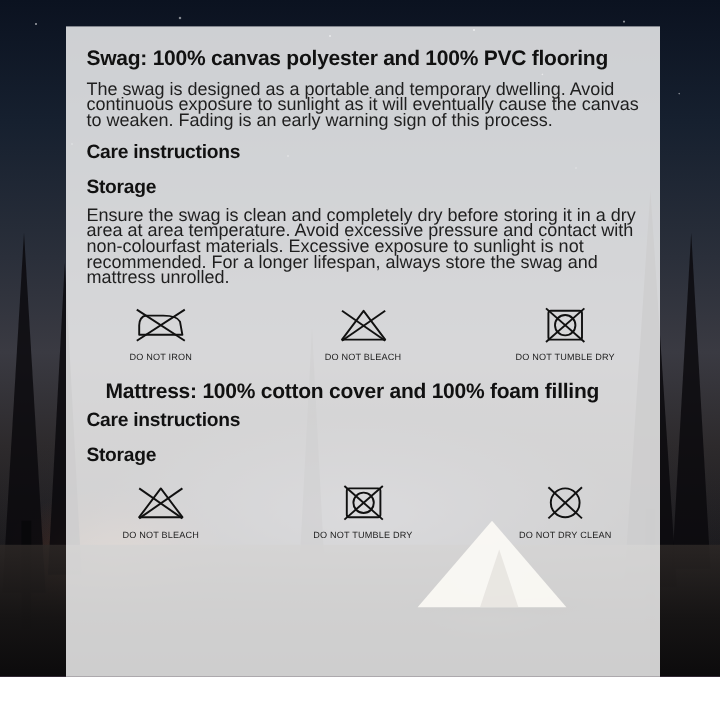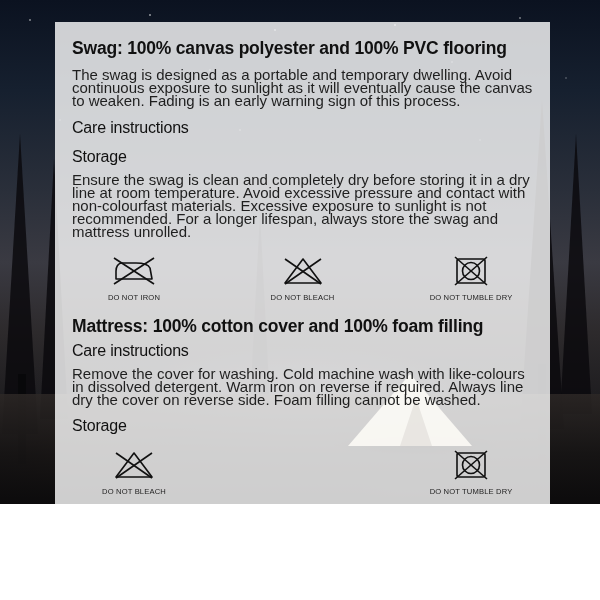--- a/index.html
+++ b/index.html
@@ -6,21 +6,21 @@
   html, body {
     margin: 0; padding: 0;
     width: 600px; height: 600px;
     overflow: hidden;
     font-family: "Liberation Sans", sans-serif;
   }
 
   #page {
     position: relative;
     width: 600px;
-    height: 504px;
+    height: 564px;
     background: #f0abfc;
     overflow: hidden;
     padding-left: 12px;
   }
 
   
   .bg {
     position: absolute;
     inset: 0;
     background:
@@ -105,21 +105,21 @@
 
   h1.doc-title {
     font-size: 17.5px;
     font-weight: bold;
     margin: 2px 0 9px 0;
     letter-spacing: -0.2px;
     color: #111;
   }
   h2.section-title {
     font-size: 16px;
-    font-weight: normal;
+    font-weight: bold;
     margin: 11px 0 7px 0;
     letter-spacing: -0.2px;
     color: #111;
   }
   p.body-text {
     font-size: 15px;
     line-height: 13.2px;
     margin: 0 0 2px 0;
     color: #1f1f1f;
   }
@@ -173,21 +173,21 @@
 
     <h1 class="doc-title">Swag: 100% canvas polyester and 100% PVC flooring</h1>
 
     <p class="body-text">The swag is designed as a portable and temporary dwelling. Avoid continuous exposure to sunlight as it will eventually cause the canvas to weaken. Fading is an early warning sign of this process.</p>
 
     <h2 class="section-title">Care instructions</h2>
 
 
     <h2 class="section-title">Storage</h2>
 
-    <p class="body-text">Ensure the swag is clean and completely dry before storing it in a dry line at room temperature. Avoid excessive pressure and contact with non-colourfast materials. Excessive exposure to sunlight is not recommended. For a longer lifespan, always store the swag and mattress unrolled.</p>
+    <p class="body-text">Ensure the swag is clean and completely dry before storing it in a dry area at area temperature. Avoid excessive pressure and contact with non-colourfast materials. Excessive exposure to sunlight is not recommended. For a longer lifespan, always store the swag and mattress unrolled.</p>
 
     <div class="symbol-row">
 
       <div class="symbol">
         <span>
           <svg width="44" height="32" viewBox="0 0 44 32">
             <path d="M4 24 L40 24 L38 13 C36 9 30 8 24 8 L10 8 C6 8 4 12 4 16 Z" fill="none" stroke="#111" stroke-width="1.6" stroke-linejoin="round"></path>
             <line x1="2" y1="3" x2="42" y2="29" stroke="#111" stroke-width="1.6"></line>
             <line x1="42" y1="3" x2="2" y2="29" stroke="#111" stroke-width="1.6"></line>
           </svg>
@@ -213,25 +213,24 @@
             <circle cx="18" cy="16" r="8.5" fill="none" stroke="#111" stroke-width="1.6"></circle>
             <line x1="2" y1="2" x2="34" y2="30" stroke="#111" stroke-width="1.6"></line>
             <line x1="34" y1="2" x2="2" y2="30" stroke="#111" stroke-width="1.6"></line>
           </svg>
         </span>
         <span class="symbol-label">DO NOT TUMBLE DRY</span>
       </div>
 
     </div>
 
-    <h1 class="doc-title" style="margin-top:14px;">Mattress: 100% cotton cover and 100% foam filling</h1>
+    <h1 class="doc-title" style="margin-top:14px;margin-left:16px;">Mattress: 100% cotton cover and 100% foam filling</h1>
 
     <h2 class="section-title" style="margin-top:-4px;">Care instructions</h2>
 
-    <p class="body-text">Remove the cover for washing. Cold machine wash with like-colours in dissolved detergent. Warm iron on reverse if required. Always line dry the cover on reverse side. Foam filling cannot be washed.</p>
 
     <h2 class="section-title">Storage</h2>
 
 
     <div class="symbol-row second">
 
       <div class="symbol">
         <span>
           <svg width="44" height="32" viewBox="0 0 44 32">
             <path d="M22 4 L40 28 L4 28 Z" fill="none" stroke="#111" stroke-width="1.6" stroke-linejoin="round"></path>
@@ -248,16 +247,26 @@
           <svg width="36" height="32" viewBox="0 0 36 32">
             <rect x="4" y="4" width="28" height="24" rx="2" fill="none" stroke="#111" stroke-width="1.6"></rect>
             <circle cx="18" cy="16" r="8.5" fill="none" stroke="#111" stroke-width="1.6"></circle>
             <line x1="2" y1="2" x2="34" y2="30" stroke="#111" stroke-width="1.6"></line>
             <line x1="34" y1="2" x2="2" y2="30" stroke="#111" stroke-width="1.6"></line>
           </svg>
         </span>
         <span class="symbol-label">DO NOT TUMBLE DRY</span>
       </div>
 
+      <div class="symbol">
+        <span>
+          <svg width="36" height="32" viewBox="0 0 36 32">
+            <circle cx="18" cy="16" r="12" fill="none" stroke="#111" stroke-width="1.6"></circle>
+            <line x1="4" y1="3" x2="32" y2="29" stroke="#111" stroke-width="1.6"></line>
+            <line x1="32" y1="3" x2="4" y2="29" stroke="#111" stroke-width="1.6"></line>
+          </svg>
+        </span>
+        <span class="symbol-label">DO NOT DRY CLEAN</span>
+      </div>
     </div>
 
   </div>
 </div>
 
 </body></html>

